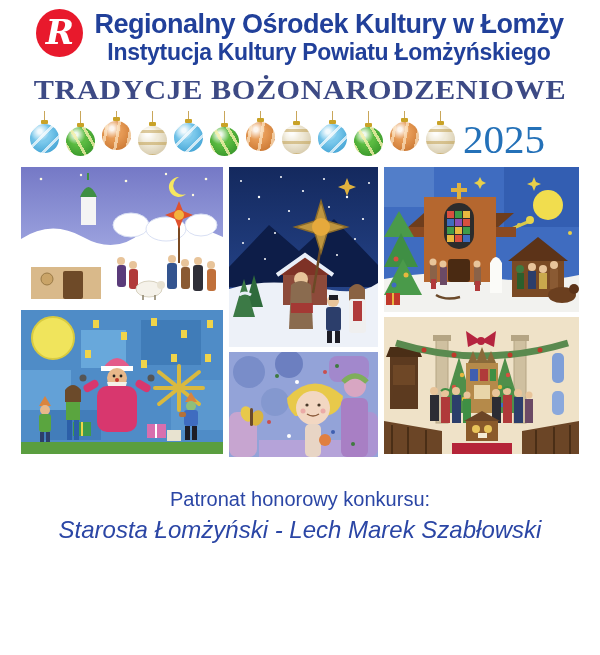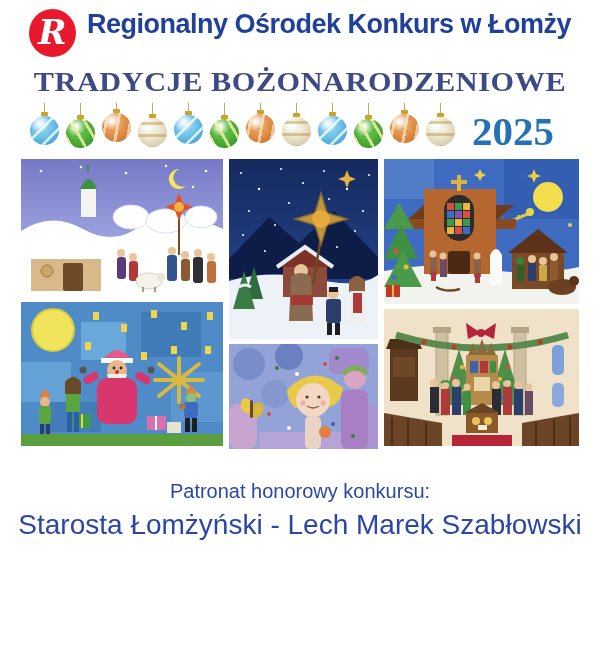--- a/index.html
+++ b/index.html
@@ -28,47 +28,48 @@
   .baubles{display:flex;align-items:flex-start;gap:7px;}
   .ornament{display:flex;flex-direction:column;align-items:center;}
   .ornament .string{width:1px;height:var(--sh);background:#c9a65a;}
   .ornament .cap{width:7px;height:4px;background:#c9a227;border-radius:1px;}
   .ornament .ball{width:29px;height:29px;border-radius:50%;
     background:
       repeating-linear-gradient(var(--a), rgba(0,0,0,0) 0 4px, var(--s) 4px 7px, rgba(0,0,0,0) 7px 12px),
       radial-gradient(circle at 34% 26%, rgba(255,255,255,.9) 0 7%, rgba(255,255,255,0) 34%),
       radial-gradient(circle at 42% 36%, var(--b) 32%, var(--d) 97%);
   }
-  .year{font-family:"Liberation Serif",serif;font-weight:bold;font-size:41px;color:var(--yearblue);
-        margin-left:17px;line-height:1;align-self:center;padding-top:8px;}
+  .year{font-family:"Liberation Serif",serif;font-weight:normal;font-size:41px;color:var(--yearblue);
+        margin-left:8px;line-height:1;align-self:center;padding-top:8px;}
   
   .gallery{width:558px;margin:7px auto 0;display:flex;gap:6px;}
   .gcol{display:flex;flex-direction:column;gap:5px;}
   .gcol1{width:202px;} .gcol2{width:149px;} .gcol3{width:195px;}
   figure{margin:0;padding:0;overflow:hidden;background:#eef;}
   .p1{height:138px;} .p4{height:144px;}
   .p2{height:180px;} .p5{height:105px;}
   .p3{height:145px;} .p6{height:137px;}
   figure svg{width:100%;height:100%;display:block;}
   
   .footer{text-align:center;color:var(--footerblue);margin-top:28px;line-height:1.4;}
   .footer-line1{font-size:20px;}
-  .footer-line2{font-size:28px;}
+  .footer-line2{font-size:24px;font-style:italic;}
 </style>
 </head>
 <body>
 
 <div class="poster">
 
   <div class="header">
     <div class="logo">
       <span>R</span>
     </div>
     <div class="header-text">
-      <div class="header-line1">Regionalny Ośrodek Konkurs w Łomży</div>
+      <div class="header-line1">Regionalny Ośrodek Kultury w Łomży</div>
+      <div class="header-line2">Instytucja Kultury Powiatu Łomżyńskiego</div>
     </div>
   </div>
 
 
   <div class="subtitle">TRADYCJE BOŻONARODZENIOWE</div>
 
   <div class="ornament-row">
     <div class="baubles">
         <span class="ornament" style="--b: #7cc9ec; --d: #2f97cd; --s: rgba(255,255,255,0.7); --a: 135deg; --sh: 9px;">
           <i class="string"></i>

